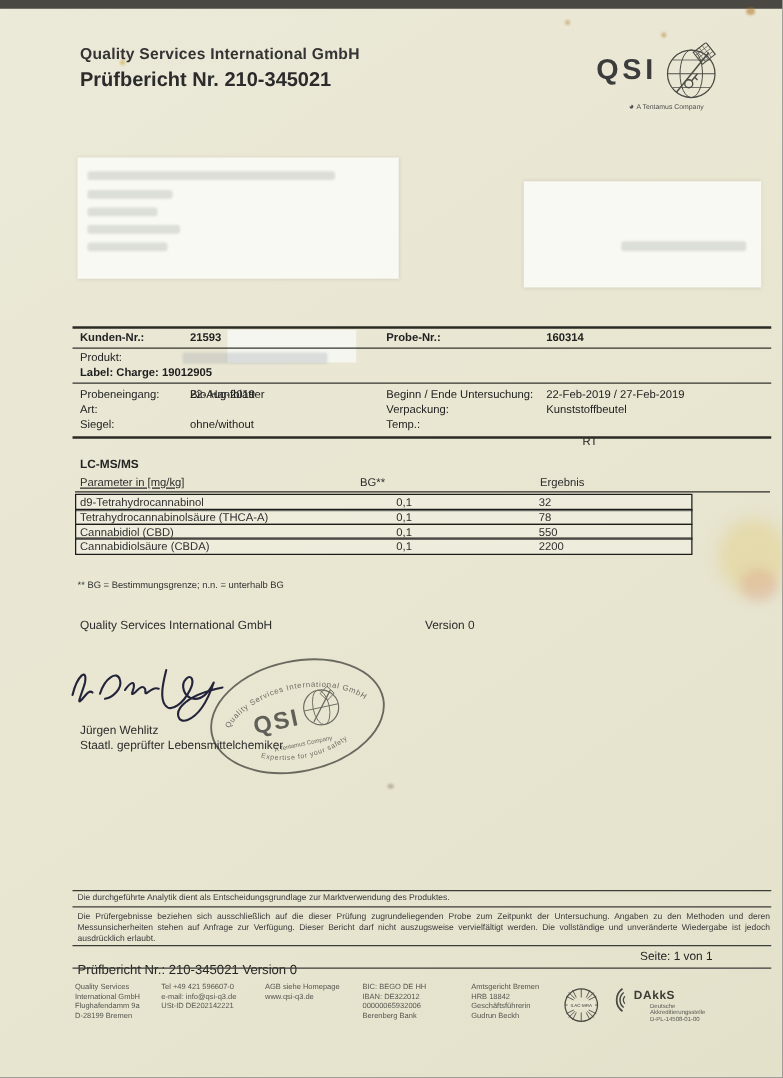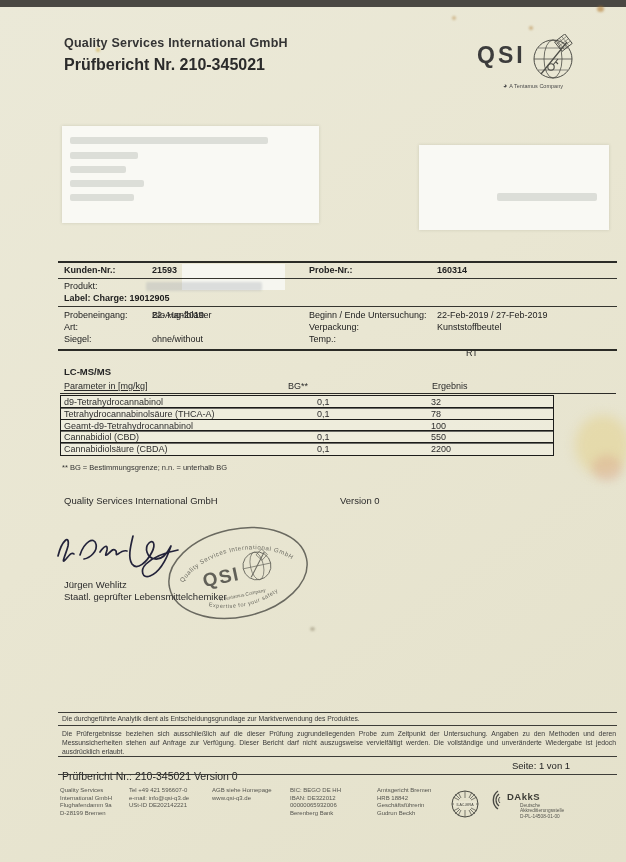--- a/index.html
+++ b/index.html
@@ -154,25 +154,20 @@
   <div class="abs tbl-body">
     <div class="tbl-row">
       <span class="td-param">d9-Tetrahydrocannabinol</span>
       <span class="td-bg">0,1</span>
       <span class="td-erg">32</span>
     </div>
     <div class="tbl-row">
       <span class="td-param">Tetrahydrocannabinolsäure (THCA-A)</span>
       <span class="td-bg">0,1</span>
       <span class="td-erg">78</span>
-    </div>
-    <div class="tbl-row">
-      <span class="td-param">Geamt-d9-Tetrahydrocannabinol</span>
-      <span class="td-bg"></span>
-      <span class="td-erg">100</span>
     </div>
     <div class="tbl-row">
       <span class="td-param">Cannabidiol (CBD)</span>
       <span class="td-bg">0,1</span>
       <span class="td-erg">550</span>
     </div>
     <div class="tbl-row">
       <span class="td-param">Cannabidiolsäure (CBDA)</span>
       <span class="td-bg">0,1</span>
       <span class="td-erg">2200</span>

